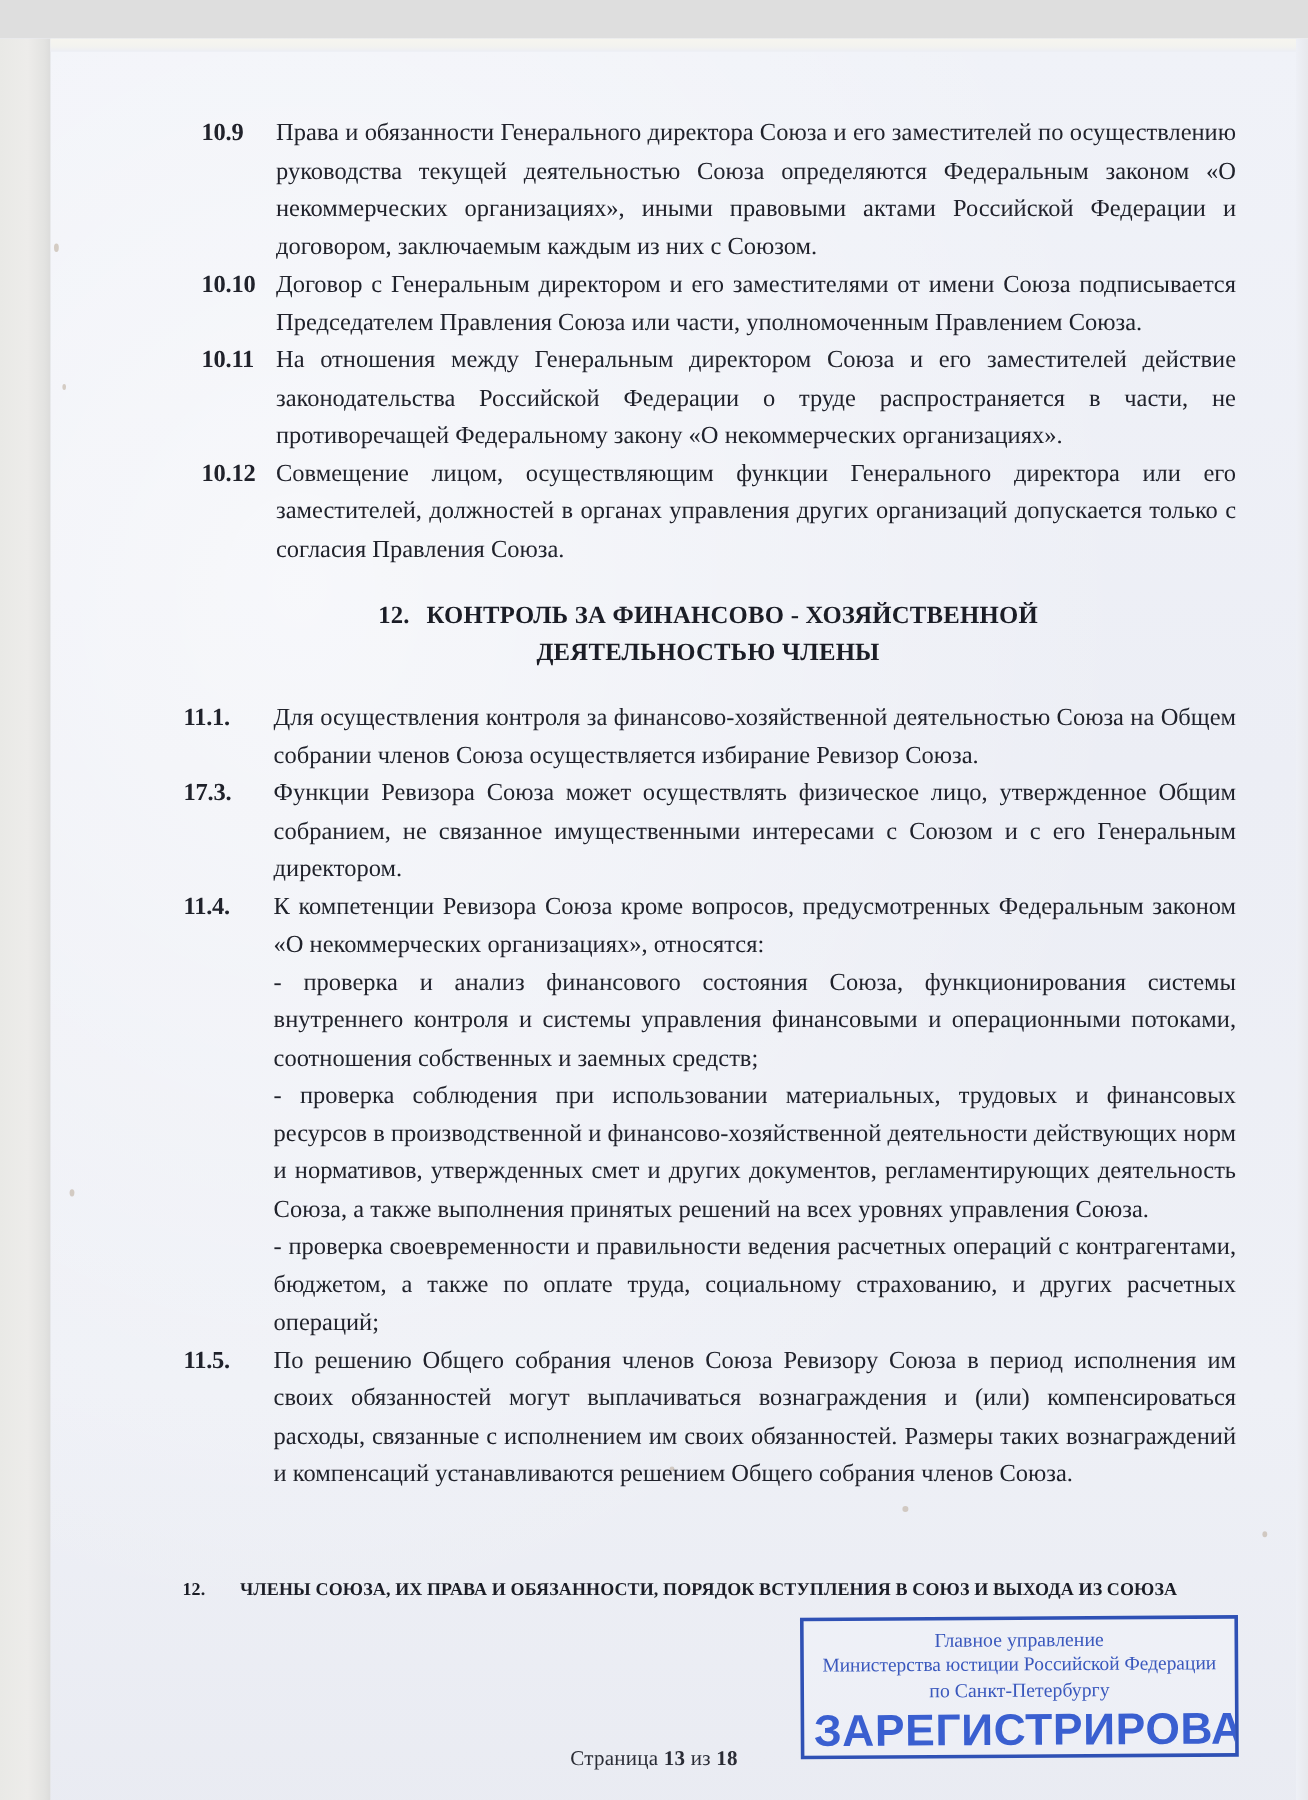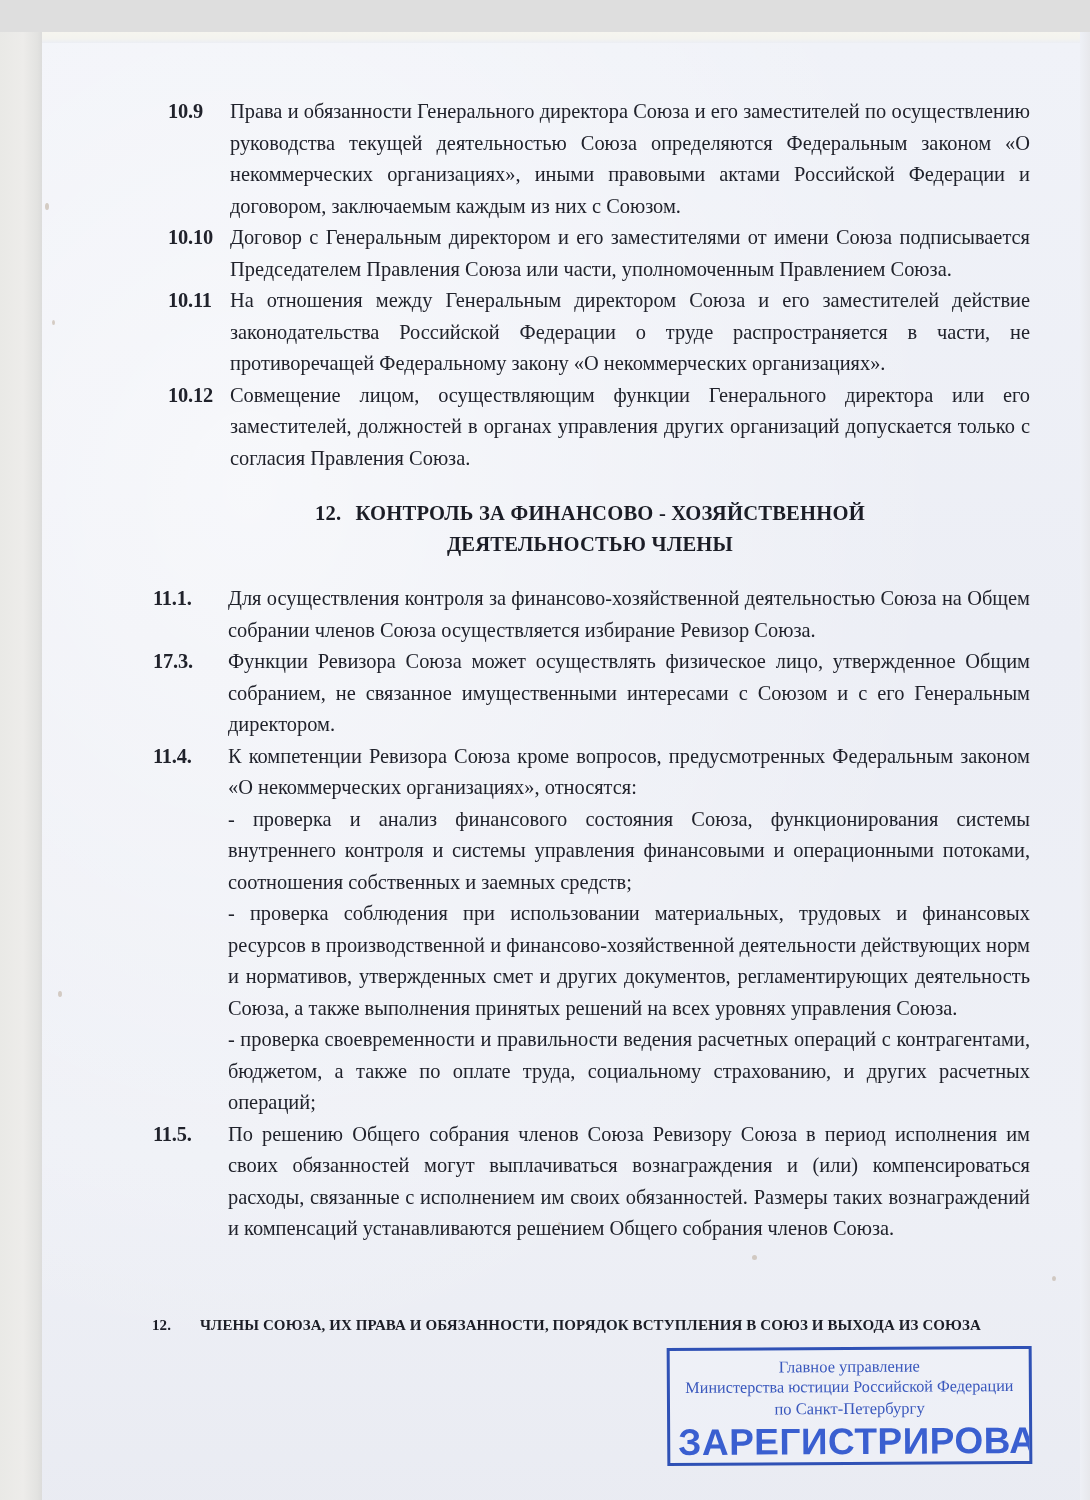--- a/index.html
+++ b/index.html
@@ -279,20 +279,26 @@
         <span class="body">По решению Общего собрания членов Союза Ревизору Союза в период исполнения им своих обязанностей могут выплачиваться вознаграждения и (или) компенсироваться расходы, связанные с исполнением им своих обязанностей. Размеры таких вознаграждений и компенсаций устанавливаются решением Общего собрания членов Союза.</span>
       </div>
 
     </div>
 
     <div class="heading-12">
       <span class="hnum">12.</span>
       <span class="htext">ЧЛЕНЫ СОЮЗА, ИХ ПРАВА И ОБЯЗАННОСТИ, ПОРЯДОК ВСТУПЛЕНИЯ В СОЮЗ И ВЫХОДА ИЗ СОЮЗА</span>
     </div>
 
+    <div class="footer">
+      <span>Страница</span>
+      <span class="pg-num">13</span>
+      <span>из</span>
+      <span class="pg-num">18</span>
+    </div>
 
   </div>
 
   <div class="stamp">
     <div class="line">Главное управление</div>
     <div class="line l2">Министерства юстиции Российской Федерации</div>
     <div class="line">по Санкт-Петербургу</div>
     <div class="big">ЗАРЕГИСТРИРОВАНО</div>
   </div>
 

